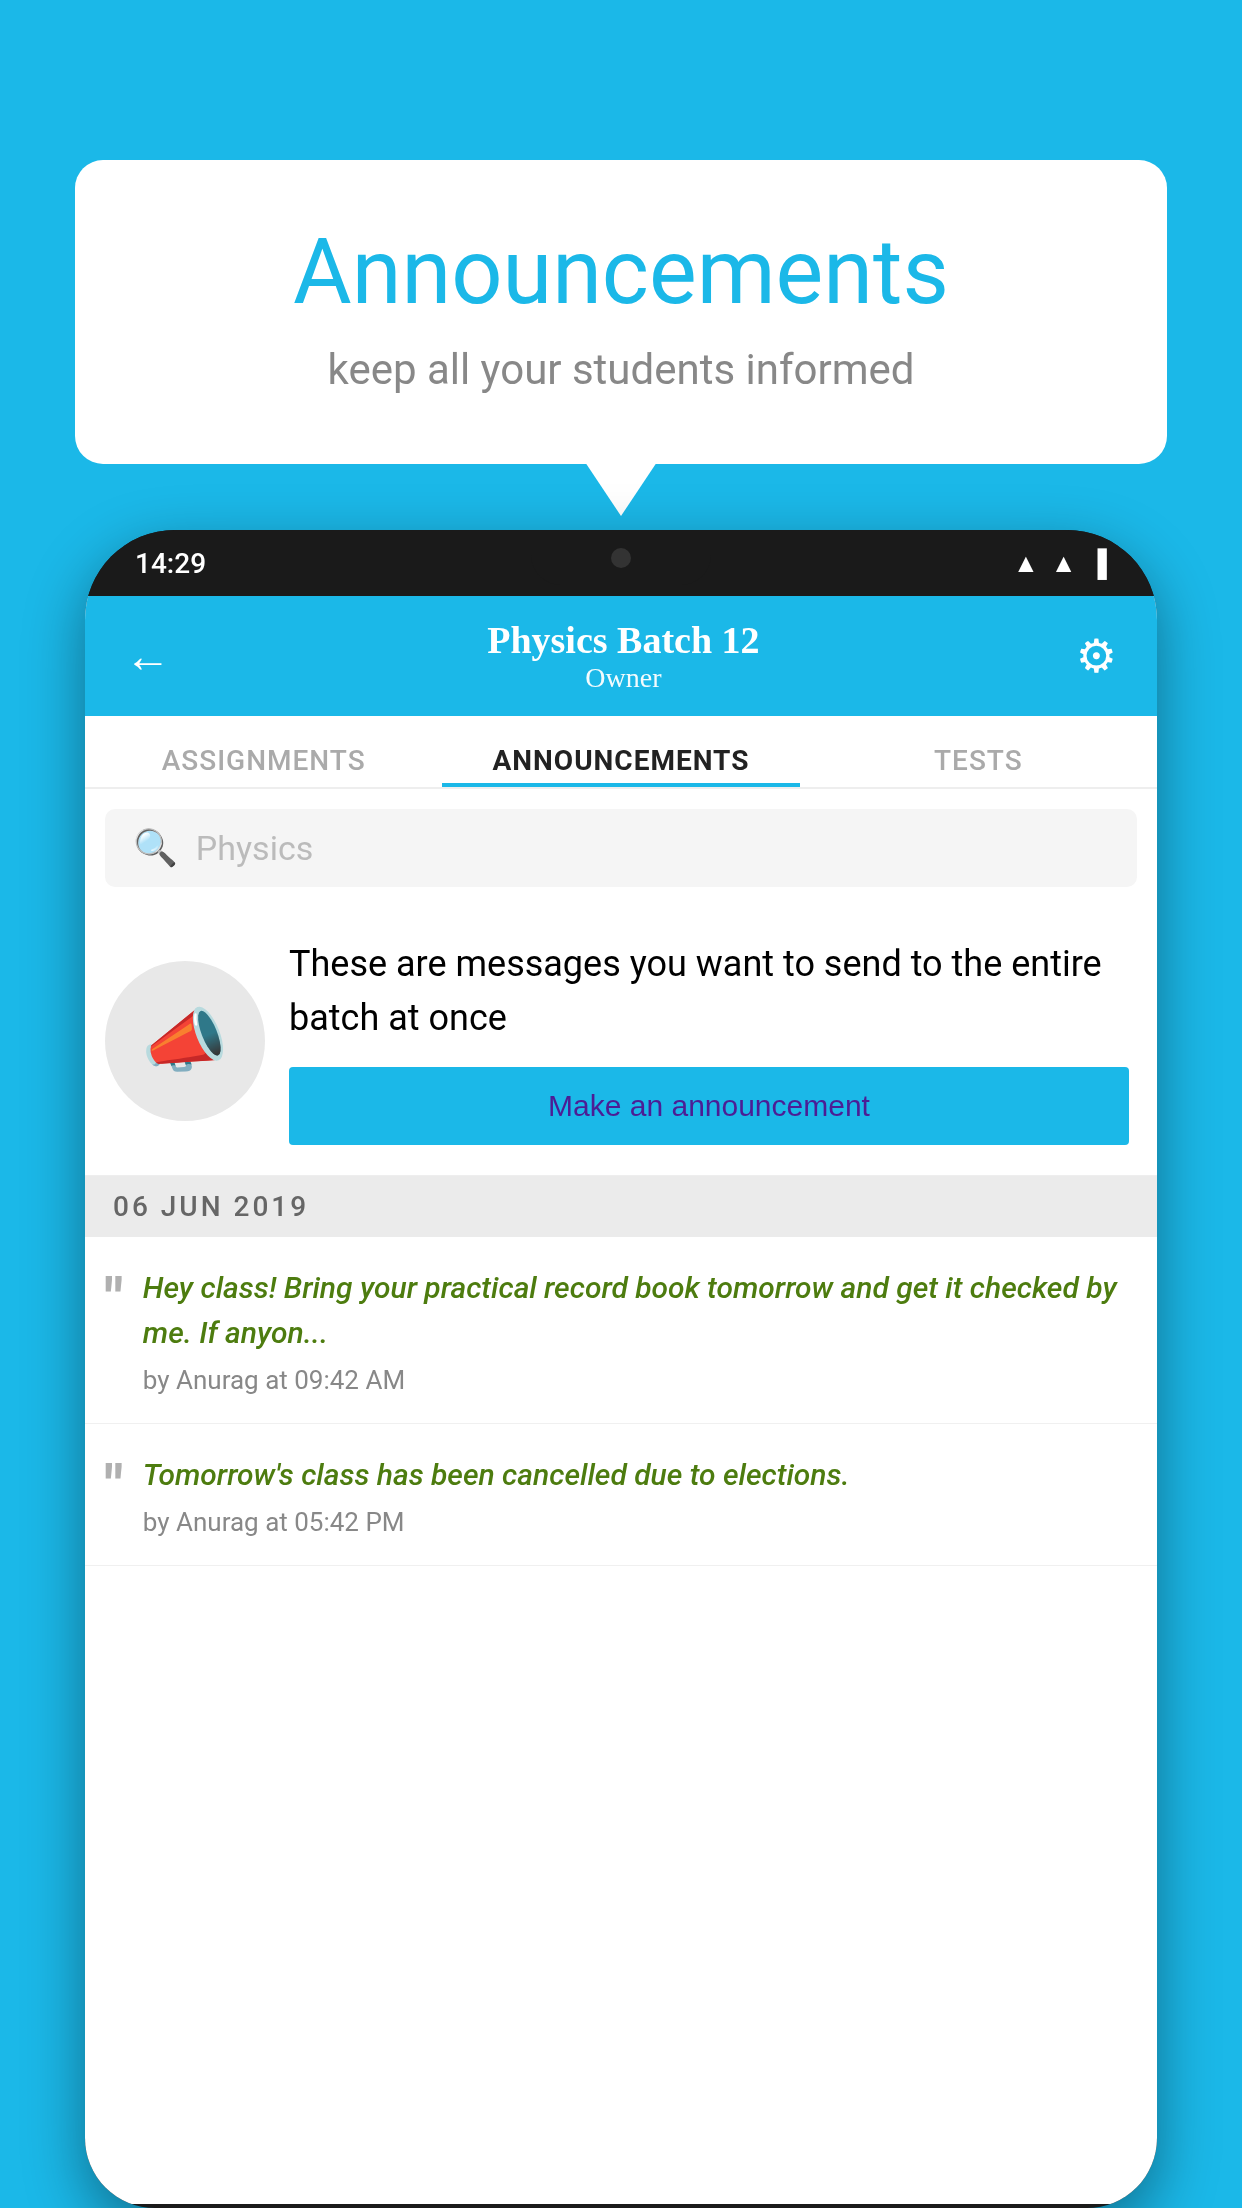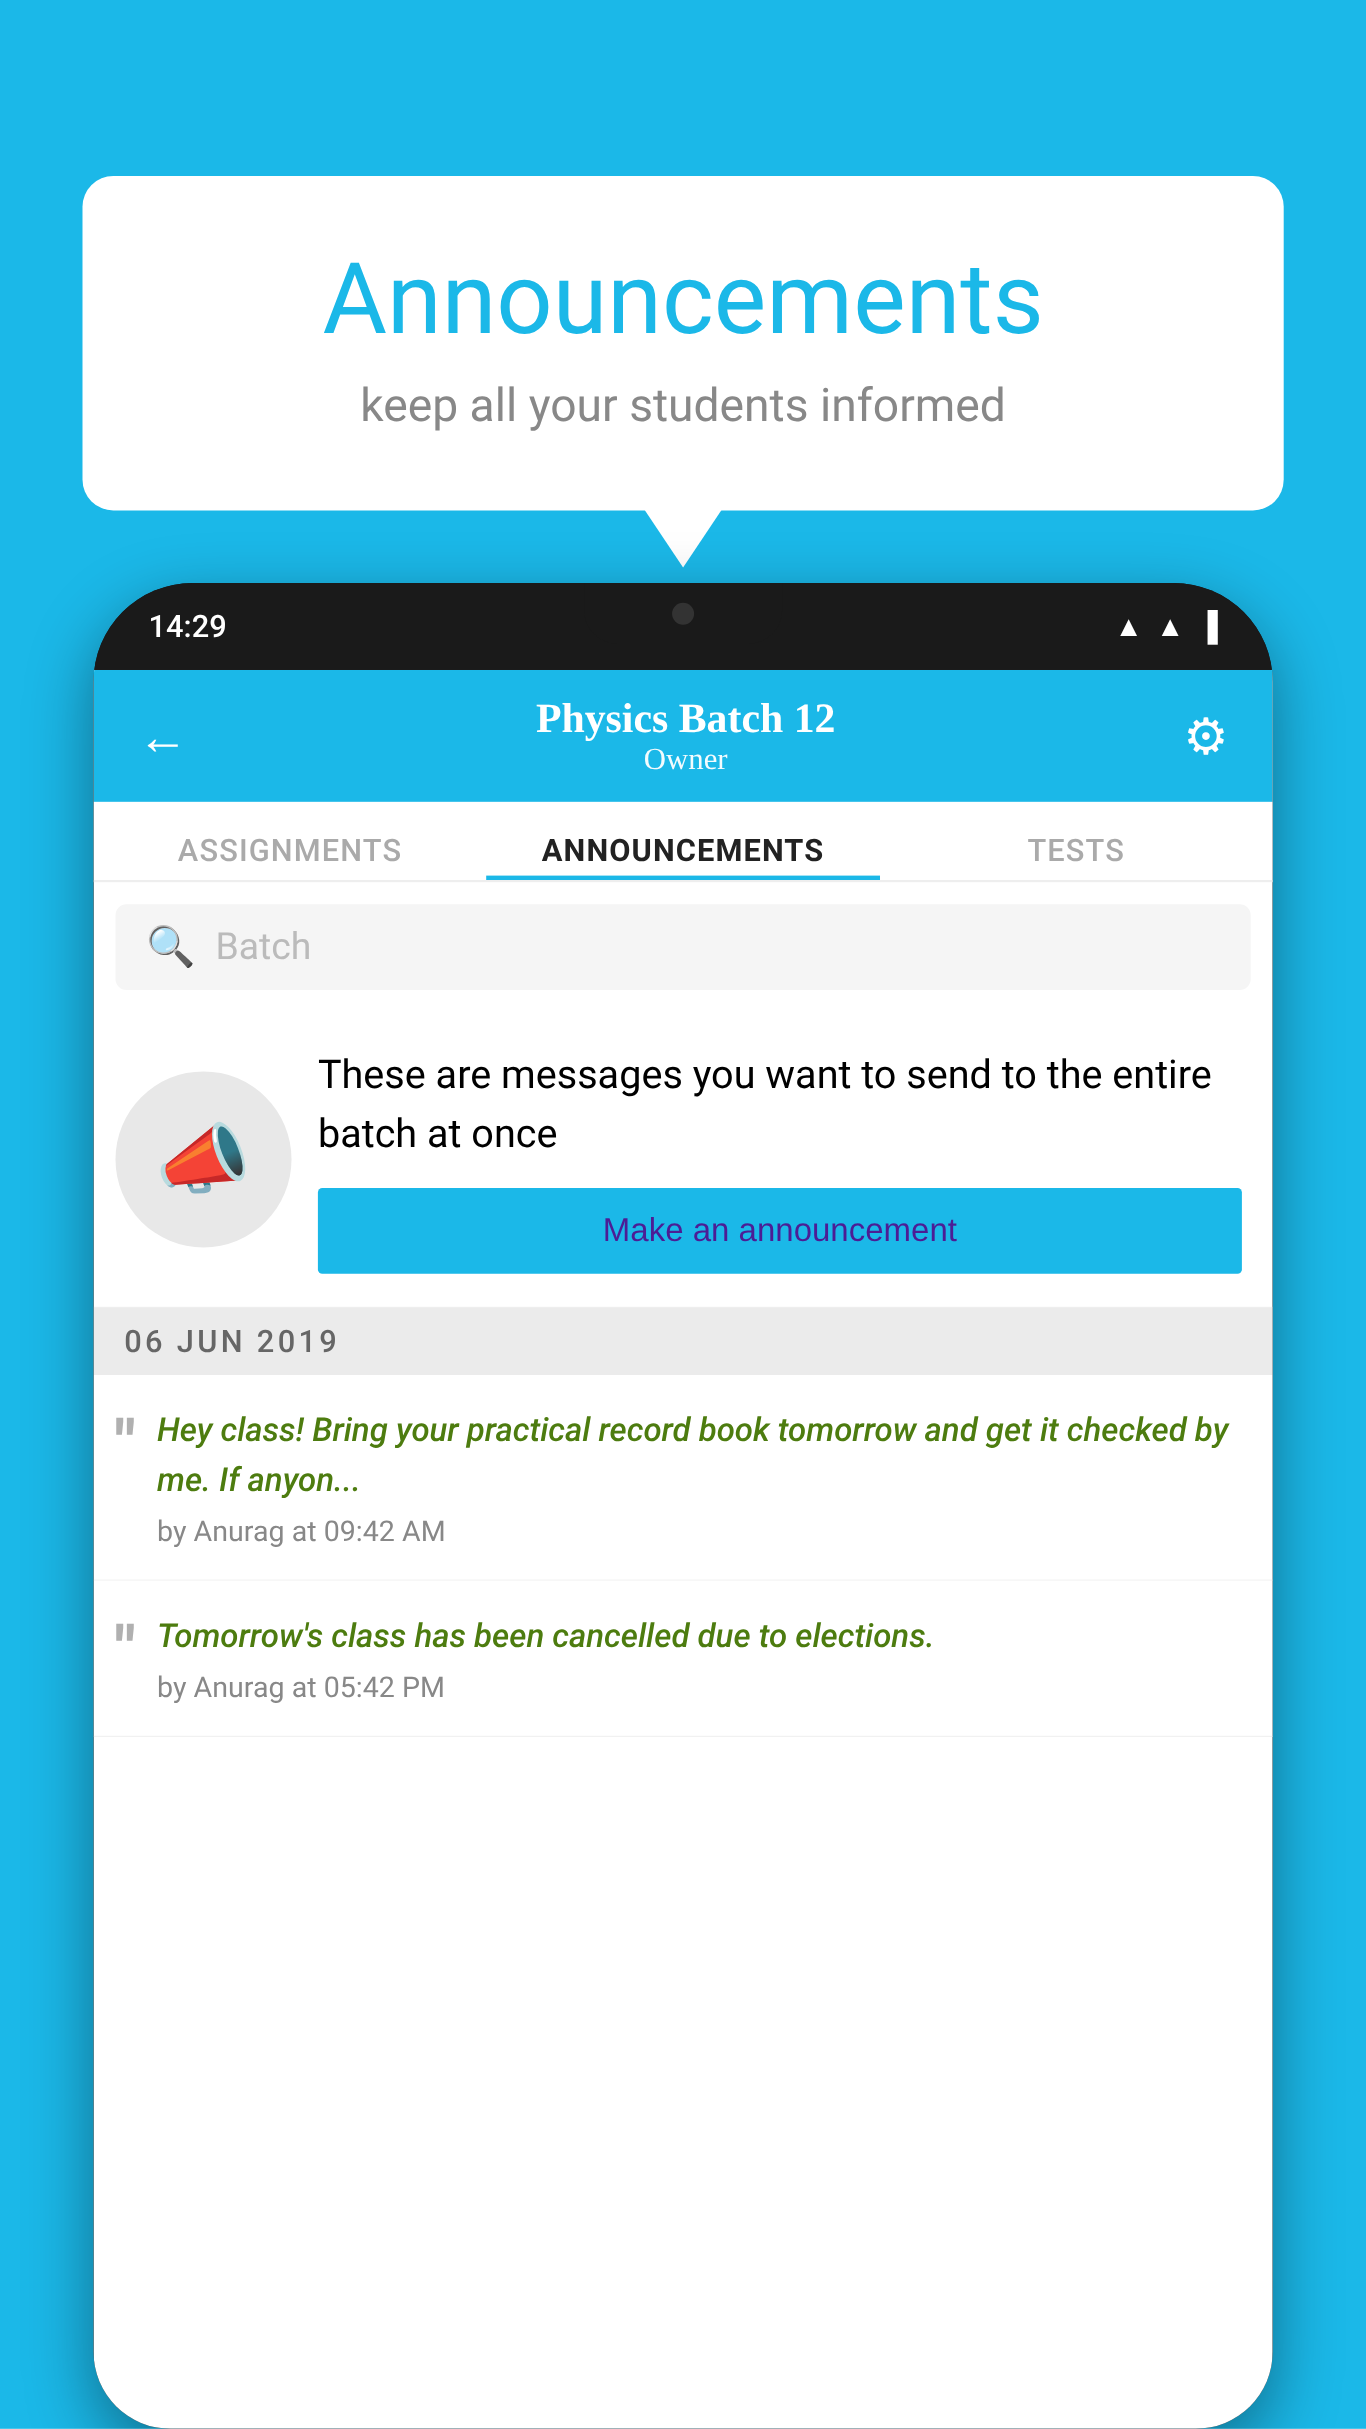--- a/index.html
+++ b/index.html
@@ -57,21 +57,21 @@
       bottom: 0px;
       background: #1a1a1a;
       border-radius: 90px 90px 70px 70px;
       overflow: hidden;
       box-shadow: 0 20px 60px rgba(0,0,0,0.4);
     }
 
     
     .phone-top-bar {
       background: #1a1a1a;
-      height: 79px;
+      height: 66px;
       position: relative;
       display: flex;
       align-items: center;
       justify-content: space-between;
       padding: 0 50px;
       z-index: 10;
     }
     .phone-time {
       color: white;
       font-size: 28px;
@@ -332,21 +332,21 @@
       </div>
       <div class="tab">
         <span>TESTS</span>
       </div>
     </div>
 
     <div class="scroll-content">
 
       <div class="search-bar">
         <span class="search-icon-sym">🔍</span>
-        <span class="search-input-text">Batch</span>
+        <span class="search-input-text">Physics</span>
       </div>
 
       <div class="announcement-promo">
         <div class="megaphone-circle">
           <span class="megaphone-icon">📣</span>
         </div>
         <div class="promo-right">
           <div class="promo-text">These are messages you want to send to the entire batch at once</div>
           <button class="make-announcement-btn">Make an announcement</button>
         </div>

